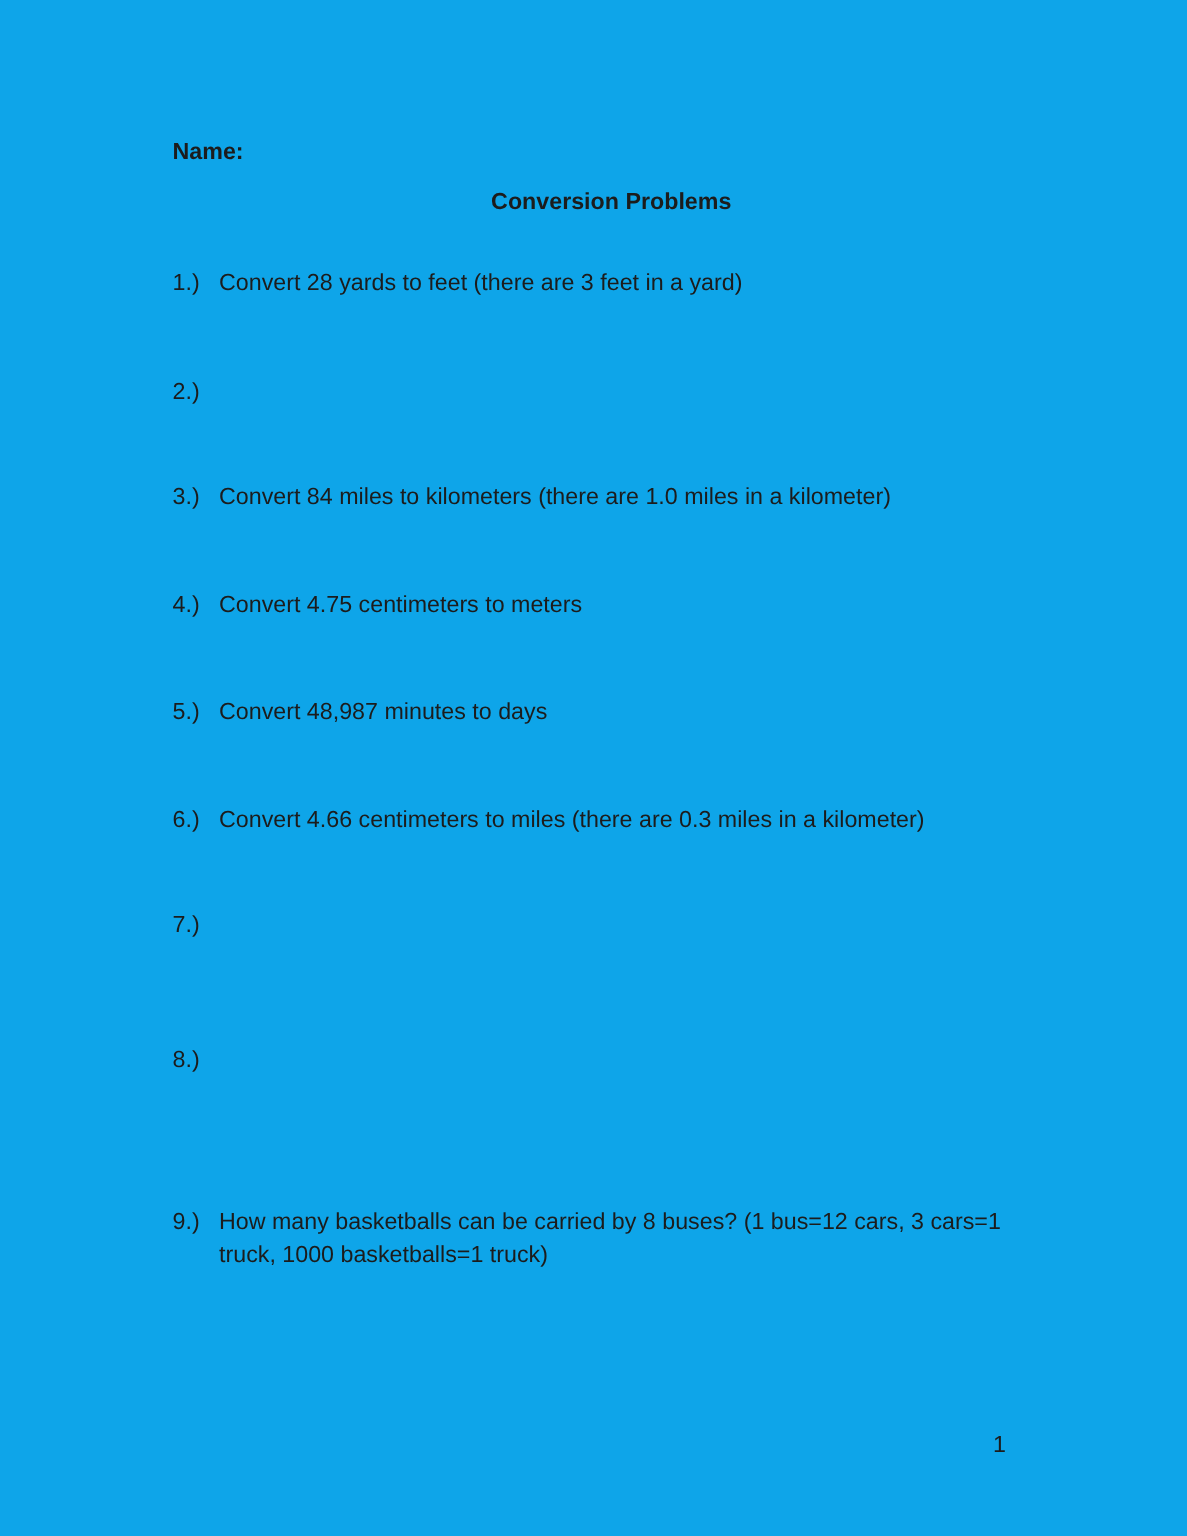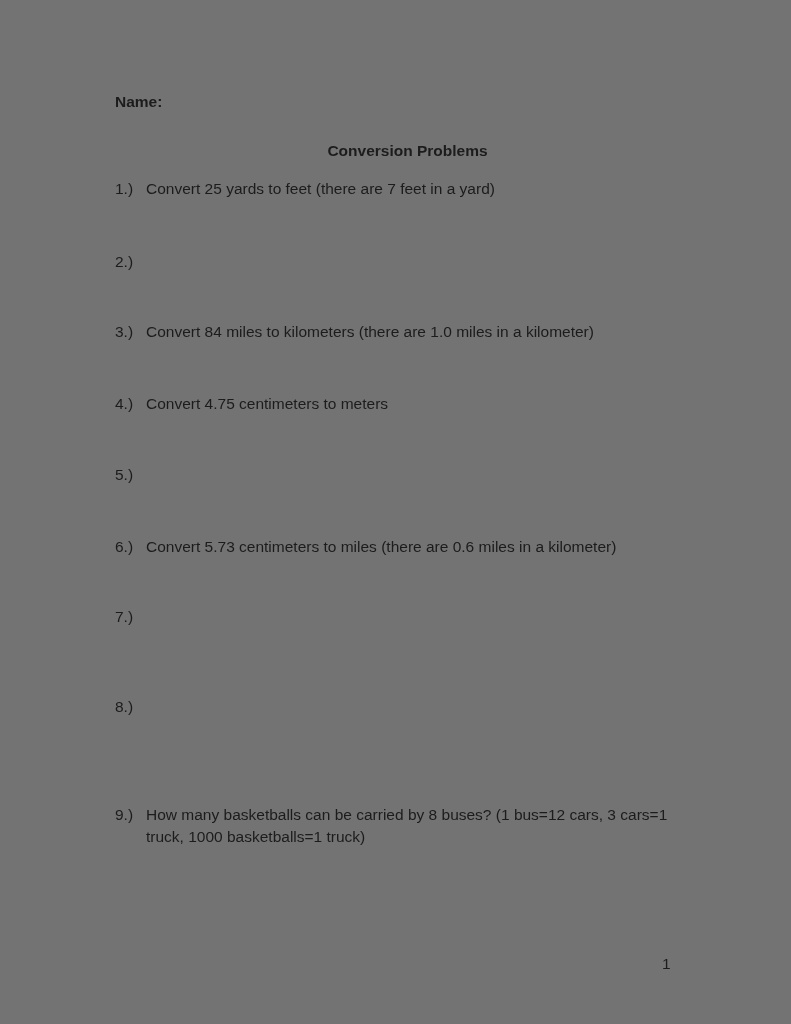--- a/index.html
+++ b/index.html
@@ -4,40 +4,39 @@
 <style>
   html, body {
     margin: 0;
     padding: 0;
     background: #ffffff;
   }
   .page {
     position: relative;
     width: 791px;
     height: 1024px;
-    background: #737373;
+    background: #0ea5e9;
     font-family: "Liberation Sans", sans-serif;
     color: #1c1c1c;
     overflow: hidden;
   }
   .name-label {
     position: absolute;
     left: 115px;
     top: 91px;
     font-size: 15.5px;
     font-weight: bold;
     line-height: 22px;
   }
   .doc-title-wrap {
     position: absolute;
     left: 115px;
     top: 124px;
     width: 585px;
     text-align: center;
-    margin-top: 16px;
   }
   .doc-title {
     font-size: 15.5px;
     font-weight: bold;
     line-height: 22px;
   }
   .problem {
     position: absolute;
     left: 115px;
     display: flex;
@@ -66,44 +65,45 @@
 <div class="page">
 
   <div class="name-label">Name:</div>
 
   <div class="doc-title-wrap">
     <span class="doc-title">Conversion Problems</span>
   </div>
 
   <div class="problem" style="top:178px">
     <span class="pnum">1.)</span>
-    <span class="ptext">Convert 25 yards to feet (there are 7 feet in a yard)</span>
+    <span class="ptext">Convert 28 yards to feet (there are 3 feet in a yard)</span>
   </div>
 
   <div class="problem" style="top:251px">
     <span class="pnum">2.)</span>
   </div>
 
   <div class="problem" style="top:321px">
     <span class="pnum">3.)</span>
     <span class="ptext">Convert 84 miles to kilometers (there are 1.0 miles in a kilometer)</span>
   </div>
 
   <div class="problem" style="top:393px">
     <span class="pnum">4.)</span>
     <span class="ptext">Convert 4.75 centimeters to meters</span>
   </div>
 
   <div class="problem" style="top:464px">
     <span class="pnum">5.)</span>
+    <span class="ptext">Convert 48,987 minutes to days</span>
   </div>
 
   <div class="problem" style="top:536px">
     <span class="pnum">6.)</span>
-    <span class="ptext">Convert 5.73 centimeters to miles (there are 0.6 miles in a kilometer)</span>
+    <span class="ptext">Convert 4.66 centimeters to miles (there are 0.3 miles in a kilometer)</span>
   </div>
 
   <div class="problem" style="top:606px">
     <span class="pnum">7.)</span>
   </div>
 
   <div class="problem" style="top:696px">
     <span class="pnum">8.)</span>
   </div>
 

